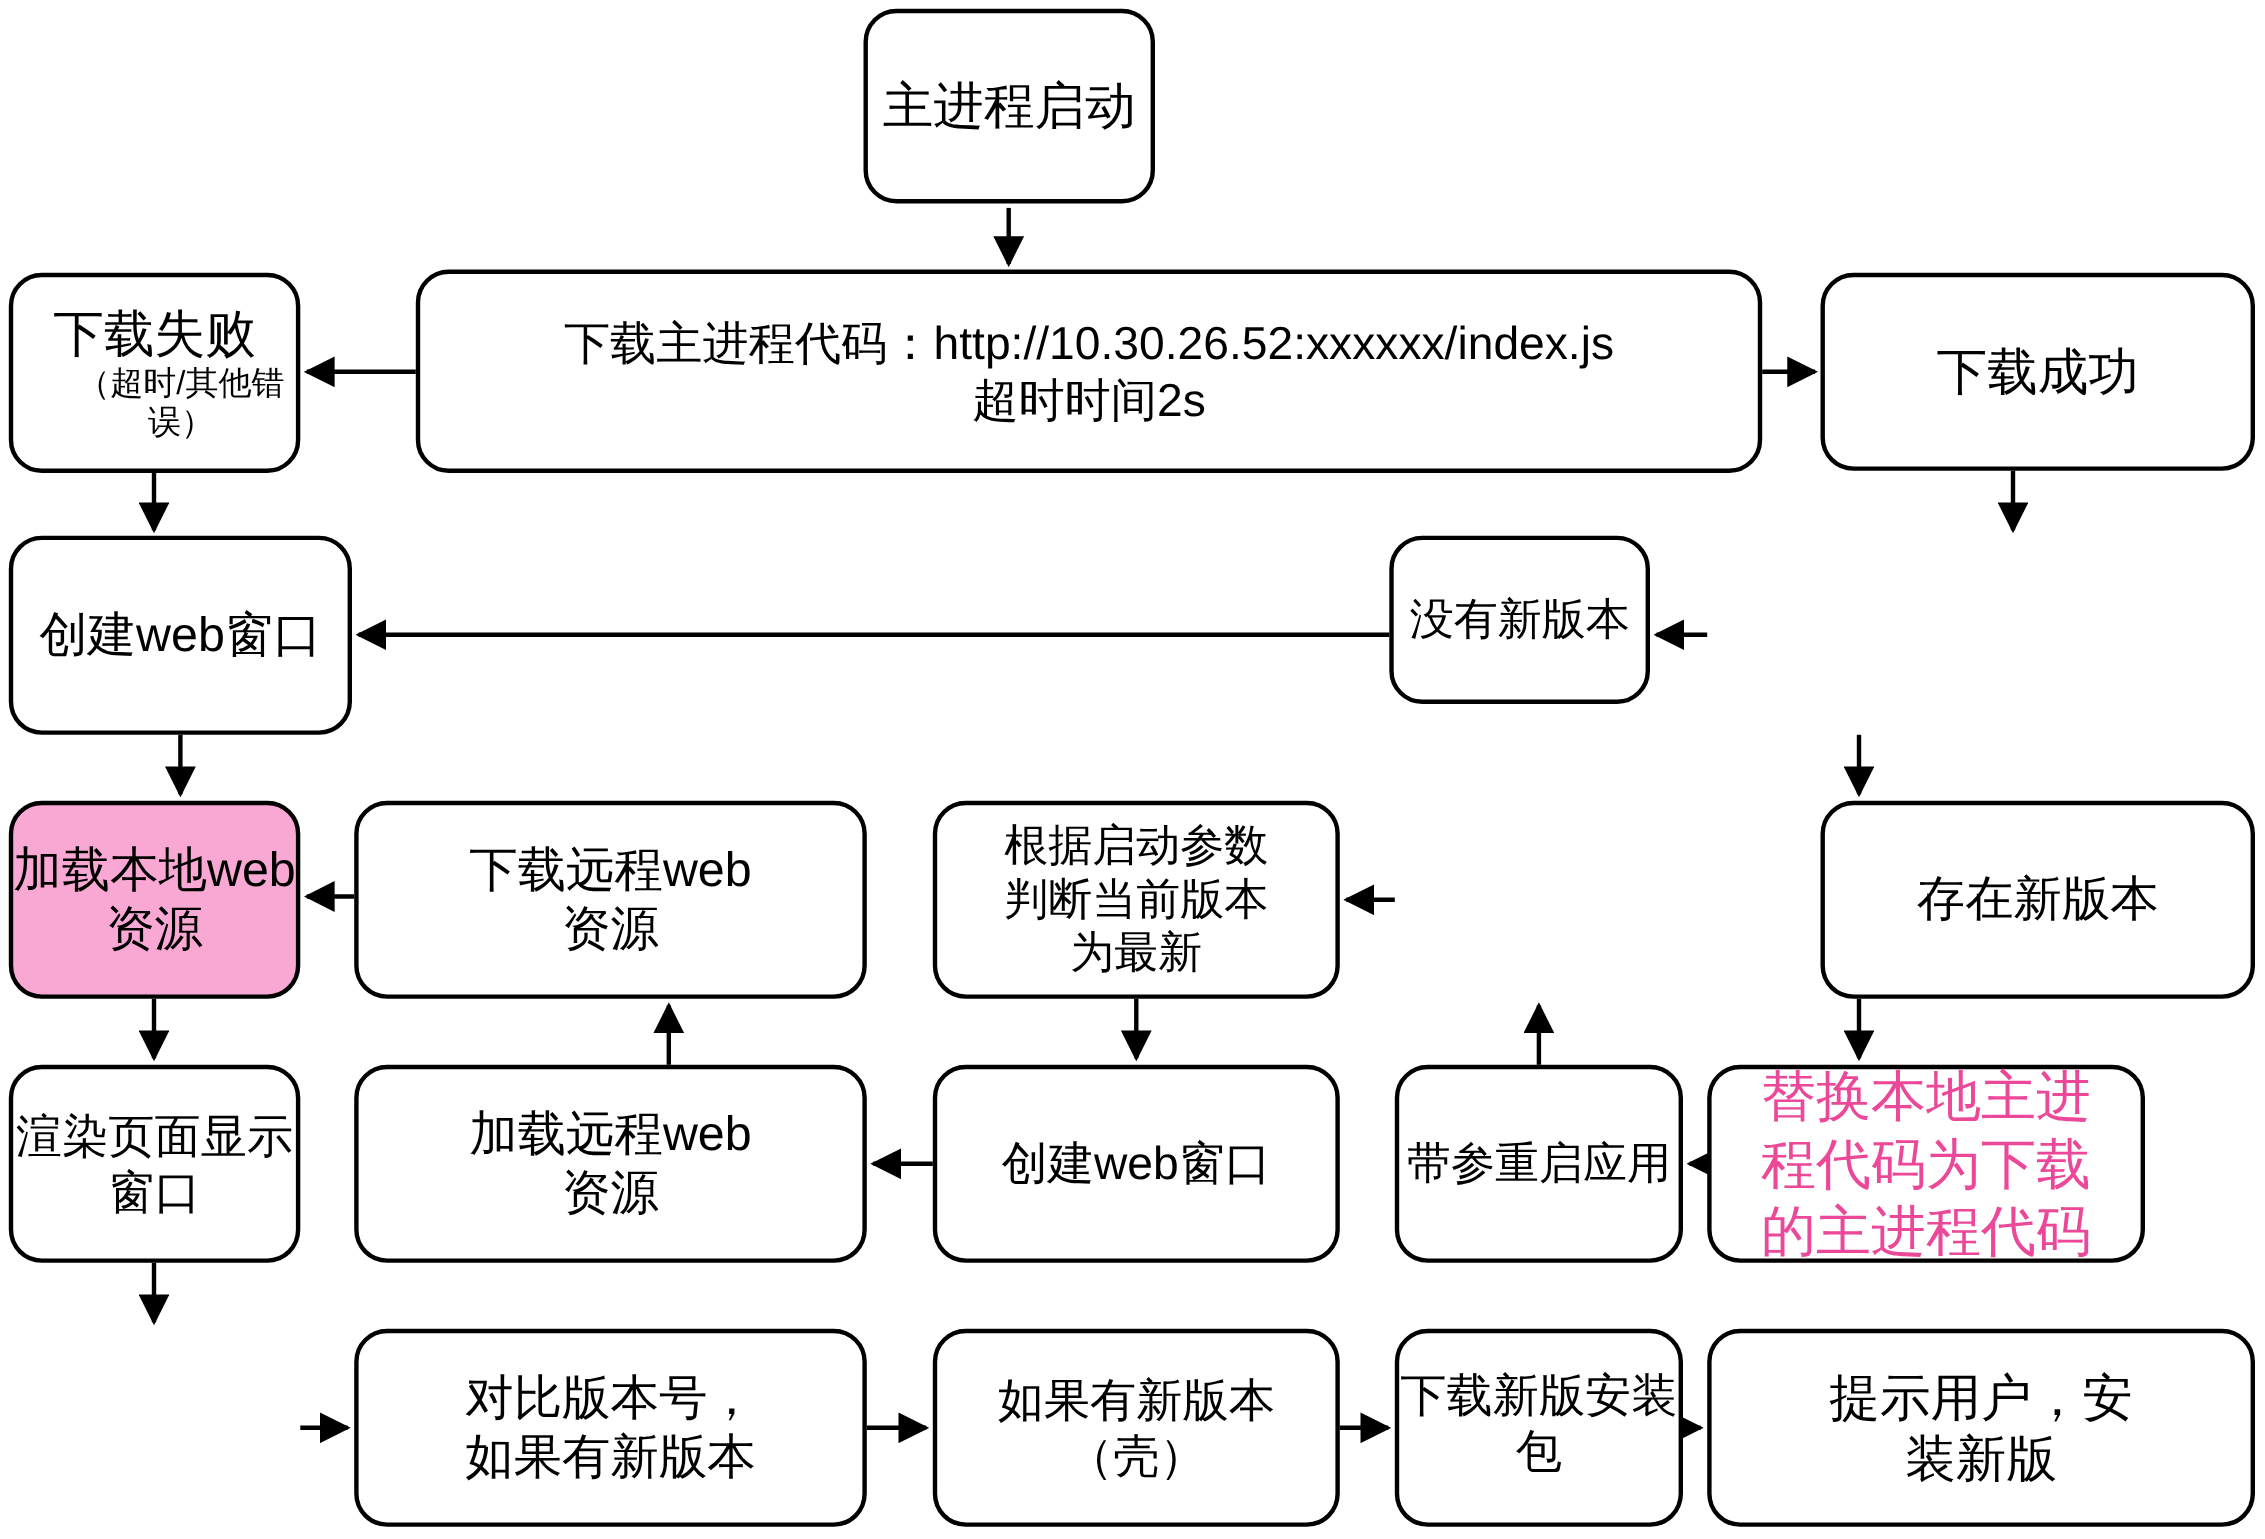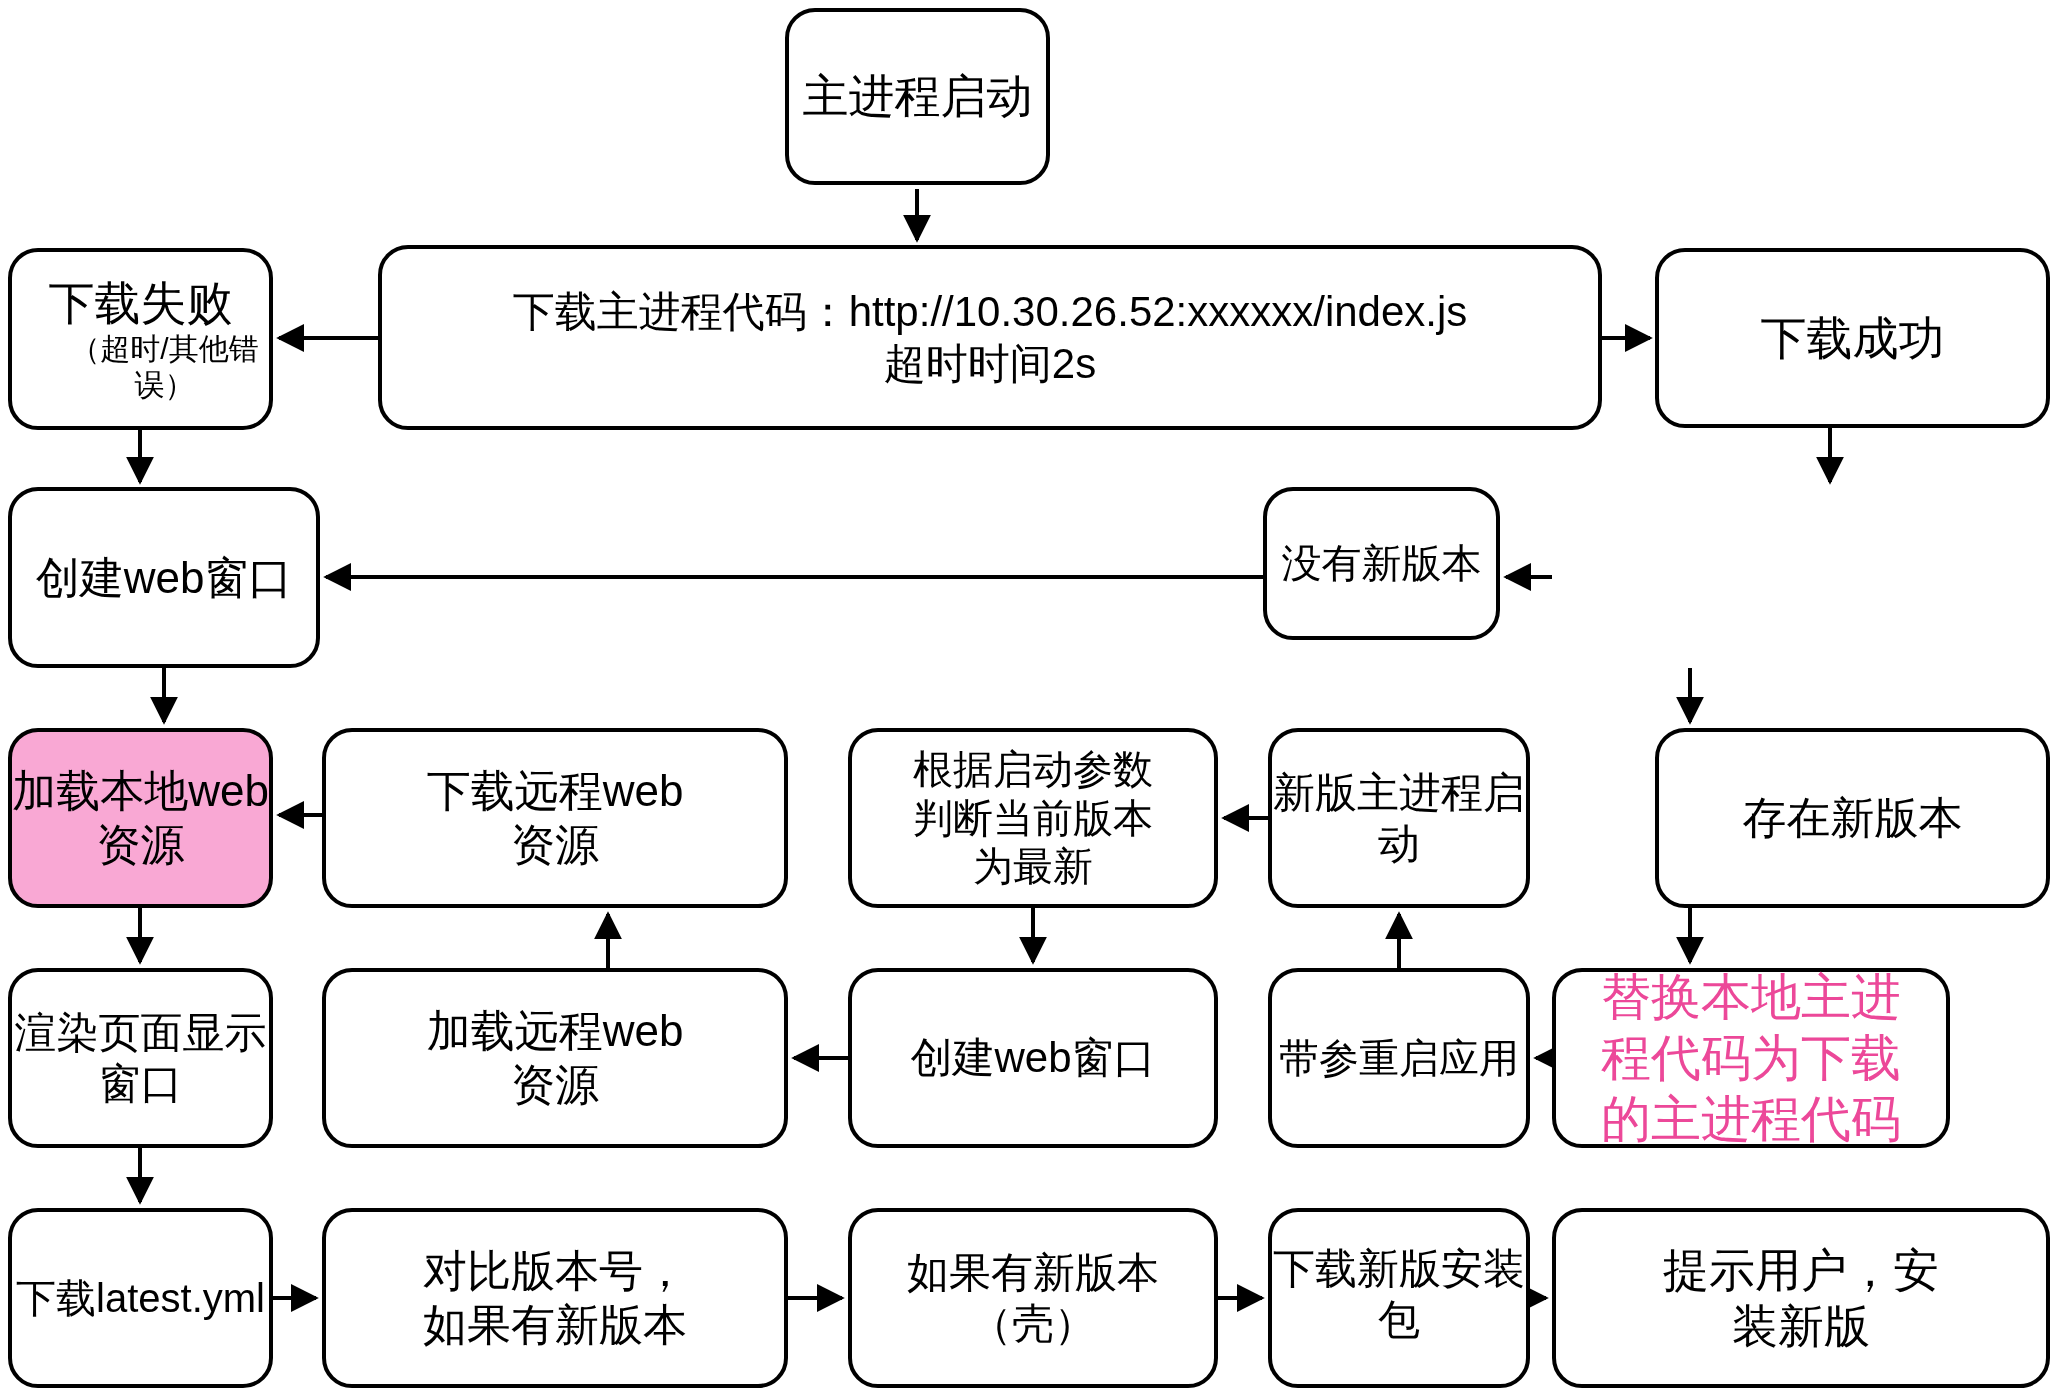--- a/index.html
+++ b/index.html
@@ -70,33 +70,30 @@
     <div class="node" style="left: 1655px; top: 248px; width: 395px; height: 180px; font-size: 46px; border-color: rgb(0, 0, 0); background: rgb(255, 255, 255); color: rgb(0, 0, 0);"><div>下载成功</div></div>
     <div class="node" style="left: 8px; top: 487px; width: 312px; height: 181px; font-size: 44px; border-color: rgb(0, 0, 0); background: rgb(255, 255, 255); color: rgb(0, 0, 0);"><div>创建web窗口</div></div>
     <div class="node" style="left: 1263px; top: 487px; width: 237px; height: 153px; font-size: 40px; border-color: rgb(0, 0, 0); background: rgb(255, 255, 255); color: rgb(0, 0, 0);"><div>没有新版本</div></div>
     <div class="node" style="left: 8px; top: 728px; width: 265px; height: 180px; font-size: 44px; border-color: rgb(0, 0, 0); background: #f9a8d4; color: rgb(0, 0, 0);"><div>加载本地web
 资源</div></div>
     <div class="node" style="left: 322px; top: 728px; width: 466px; height: 180px; font-size: 44px; border-color: rgb(0, 0, 0); background: rgb(255, 255, 255); color: rgb(0, 0, 0);"><div>下载远程web
 资源</div></div>
     <div class="node" style="left: 848px; top: 728px; width: 370px; height: 180px; font-size: 40px; border-color: rgb(0, 0, 0); background: rgb(255, 255, 255); color: rgb(0, 0, 0);"><div>根据启动参数
 判断当前版本
 为最新</div></div>
-    <div class="node" style="left: 1268px; top: 728px; width: 262px; height: 180px; font-size: 42px; border-color: rgb(0, 0, 0); background: rgb(255, 255, 255); color: rgb(0, 0, 0);"><div>新版主进程启
-动</div></div>
     <div class="node" style="left: 1655px; top: 728px; width: 395px; height: 180px; font-size: 44px; border-color: rgb(0, 0, 0); background: rgb(255, 255, 255); color: rgb(0, 0, 0);"><div>存在新版本</div></div>
     <div class="node" style="left: 8px; top: 968px; width: 265px; height: 180px; font-size: 42px; border-color: rgb(0, 0, 0); background: rgb(255, 255, 255); color: rgb(0, 0, 0);"><div>渲染页面显示
 窗口</div></div>
     <div class="node" style="left: 322px; top: 968px; width: 466px; height: 180px; font-size: 44px; border-color: rgb(0, 0, 0); background: rgb(255, 255, 255); color: rgb(0, 0, 0);"><div>加载远程web
 资源</div></div>
     <div class="node" style="left: 848px; top: 968px; width: 370px; height: 180px; font-size: 42px; border-color: rgb(0, 0, 0); background: rgb(255, 255, 255); color: rgb(0, 0, 0);"><div>创建web窗口</div></div>
     <div class="node" style="left: 1268px; top: 968px; width: 262px; height: 180px; font-size: 40px; border-color: rgb(0, 0, 0); background: rgb(255, 255, 255); color: rgb(0, 0, 0);"><div>带参重启应用</div></div>
     <div class="node" style="left: 1552px; top: 968px; width: 398px; height: 180px; font-size: 50px; border-color: rgb(0, 0, 0); background: rgb(255, 255, 255); color: #ec4899;"><div>替换本地主进
 程代码为下载
 的主进程代码</div></div>
-    <div class="node" style="left: 8px; top: 1208px; width: 265px; height: 180px; font-size: 40px; border-color: rgb(0, 0, 0); background: rgb(255, 255, 255); color: rgb(0, 0, 0);"><div>下载latest.yml</div></div>
     <div class="node" style="left: 322px; top: 1208px; width: 466px; height: 180px; font-size: 44px; border-color: rgb(0, 0, 0); background: rgb(255, 255, 255); color: rgb(0, 0, 0);"><div>对比版本号，
 如果有新版本</div></div>
     <div class="node" style="left: 848px; top: 1208px; width: 370px; height: 180px; font-size: 42px; border-color: rgb(0, 0, 0); background: rgb(255, 255, 255); color: rgb(0, 0, 0);"><div>如果有新版本
 （壳）</div></div>
     <div class="node" style="left: 1268px; top: 1208px; width: 262px; height: 180px; font-size: 42px; border-color: rgb(0, 0, 0); background: rgb(255, 255, 255); color: rgb(0, 0, 0); font-family: Liberation Mono, monospace;"><div>下载新版安装
 包</div></div>
     <div class="node" style="left: 1552px; top: 1208px; width: 498px; height: 180px; font-size: 46px; border-color: rgb(0, 0, 0); background: rgb(255, 255, 255); color: rgb(0, 0, 0);"><div>提示用户，安
 装新版</div></div>
   </div>
 

